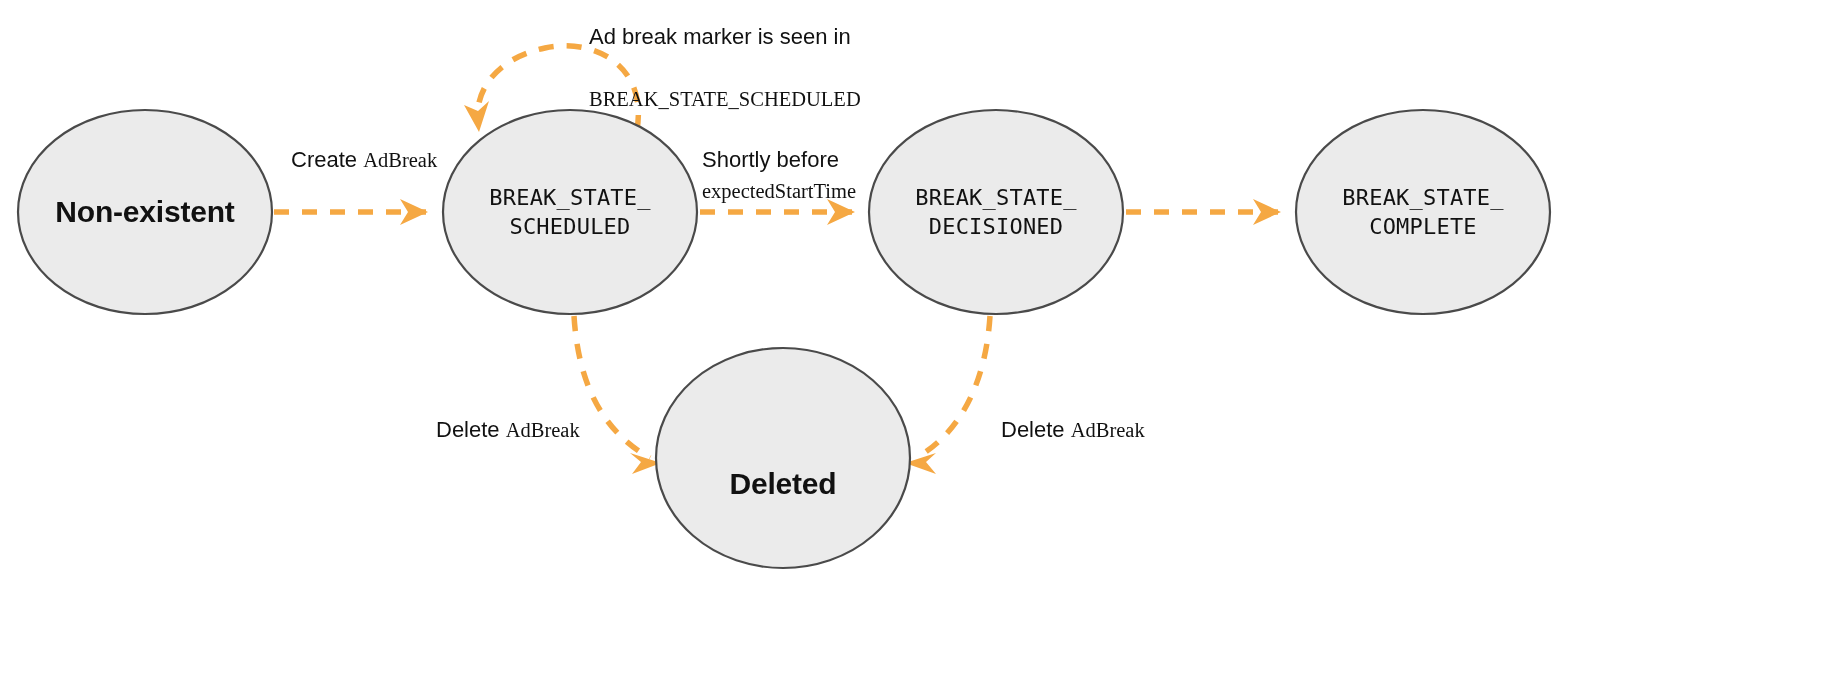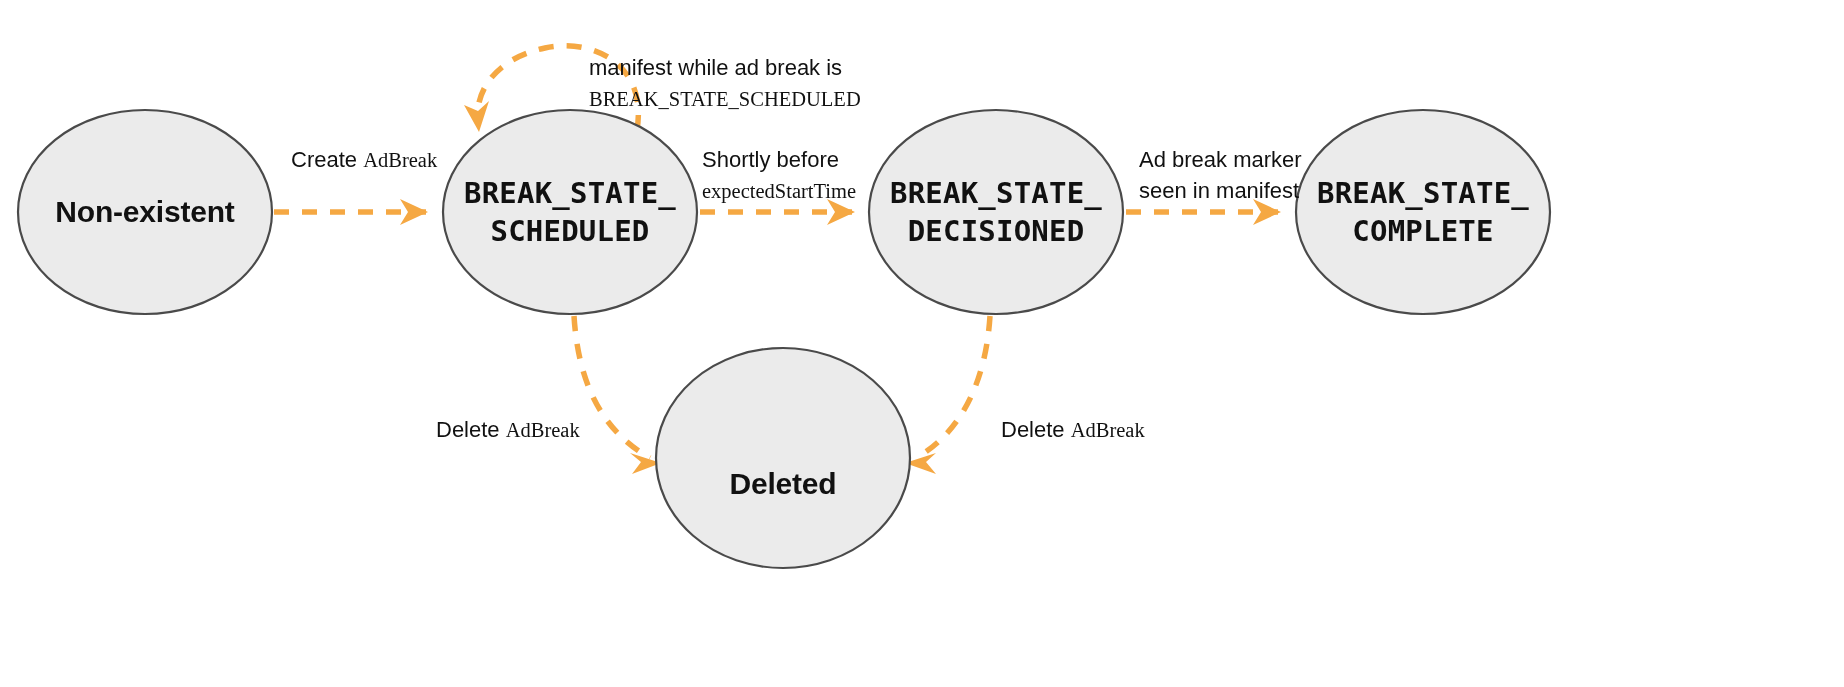--- a/index.html
+++ b/index.html
@@ -51,22 +51,22 @@
     transform: translate(-50%, -50%);
   }
   .node-label.sans {
     font-family: "Liberation Sans", sans-serif;
     font-weight: bold;
     font-size: 30px;
     letter-spacing: -0.2px;
   }
   .node-label.mono {
     font-family: "DejaVu Sans Mono", monospace;
-    font-weight: bold;
-    font-size: 29px;
+    font-weight: normal;
+    font-size: 22px;
     letter-spacing: 0.2px;
   }
   .edge-label {
     position: absolute;
     color: #111111;
     font-size: 22px;
     line-height: 1.42;
     white-space: pre;
     pointer-events: none;
   }
@@ -141,23 +141,22 @@
   <div class="node-label mono" style="left:996px; top:212px;">BREAK_STATE_
 DECISIONED</div>
 
   <div class="node-label mono" style="left:1423px; top:212px;">BREAK_STATE_
 COMPLETE</div>
 
   <div class="node-label sans" style="left:783px; top:484px;">Deleted</div>
 
   <div class="edge-label left" style="left:291px; top:144px;"><span class="sans-part">Create </span><span class="mono-part">AdBreak</span></div>
 
-  <div class="edge-label left" style="left:589px; top:21px;"><br><span class="sans-part">manifest while ad break is</span><br><span class="mono-part">BREAK_STATE_SCHEDULED</span></div>
+  <div class="edge-label left" style="left:589px; top:21px;"><span class="sans-part">Ad break marker is seen in</span><br><br><span class="mono-part">BREAK_STATE_SCHEDULED</span></div>
 
   <div class="edge-label left" style="left:702px; top:144px;"><span class="sans-part">Shortly before</span><br><span class="mono-part">expectedStartTime</span></div>
 
-  <div class="edge-label left" style="left:1139px; top:144px;"><span class="sans-part">Ad break marker</span><br><span class="sans-part">seen in manifest</span></div>
 
   <div class="edge-label left" style="left:436px; top:414px;"><span class="sans-part">Delete </span><span class="mono-part">AdBreak</span></div>
 
   <div class="edge-label left" style="left:1001px; top:414px;"><span class="sans-part">Delete </span><span class="mono-part">AdBreak</span></div>
 
 </div>
 
 </body></html>

